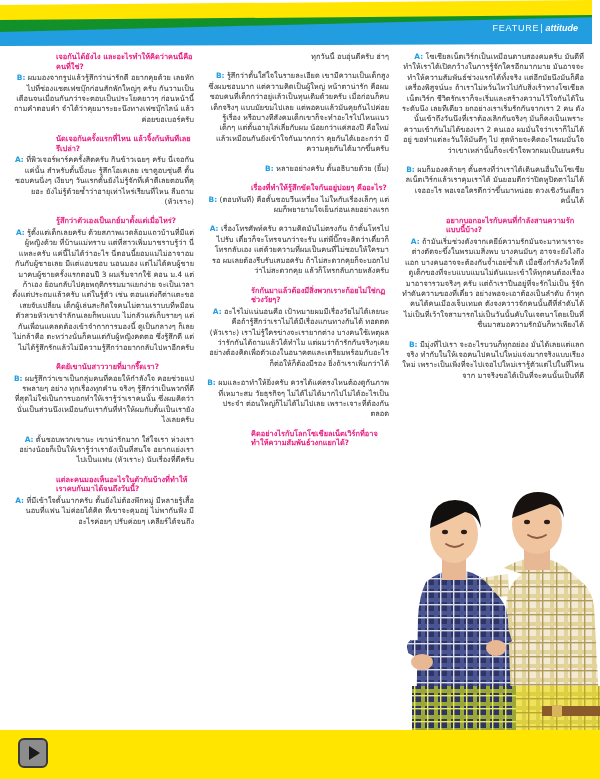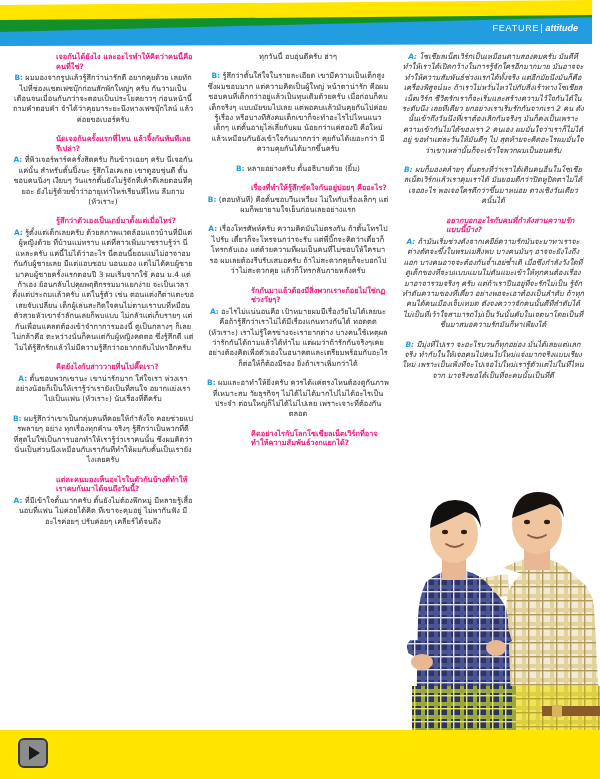--- a/index.html
+++ b/index.html
@@ -24,32 +24,32 @@
     white-space:nowrap;z-index:5;
   }
   .banner-label .brand{font-weight:bold;font-style:italic;letter-spacing:0;}
   .banner-label .sep{margin:0 2px 0 1px;}
 
   
   .columns{position:absolute;left:0;top:52px;width:600px;height:672px;}
   .col{position:absolute;top:0;width:182px;height:672px;overflow:hidden;}
   .col1{left:12px;}
   .col2{left:207px;}
-  .col3{left:402px;font-style:italic;}
+  .col3{left:402px;}
 
   .q{
     color:#e8187e;font-weight:bold;
     font-size:7.4px;line-height:9.6px;
     margin:0 0 2px 0;
     padding-left:44px;
   }
   .a{
     color:#2b2b2b;
     font-size:7.4px;line-height:10.4px;
-    margin:0 0 9px 0;text-align:center;
+    margin:0 0 9px 0;text-align:right;
   }
   .a .spk{color:#229de0;font-weight:bold;}
 
   
   .photo{
     position:absolute;right:0;bottom:49px;
     width:208px;height:252px;overflow:hidden;
   }
   .photo svg{display:block;}
 
@@ -85,23 +85,23 @@
   </div>
 
   <div class="columns">
     <div class="col col1">
         <p class="q">เจอกันได้ยังไง และอะไรทำให้คิดว่าคนนี้คือคนที่ใช่?</p>
         <p class="a"><span class="spk">B:</span> <span>ผมมองจากรูปแล้วรู้สึกว่าน่ารักดี อยากคุยด้วย เลยทักไปที่ช่องแชตเฟซบุ๊กก่อนสักพักใหญ่ๆ ครับ กันวามเป็นเดือนจนเมื่อนกันกว่าจะตอบเป็นประโยคยาวๆ ก่อนหน้านี้ถามคำตอบคำ จำได้ว่าคุยมาระยะนึงทางเฟซบุ๊กไลน์ แล้วค่อยขอเบอร์ครับ</span></p>
         <p class="q">นัดเจอกันครั้งแรกที่ไหน แล้วจิ้งกันทันทีเลยรึเปล่า?</p>
         <p class="a"><span class="spk">A:</span> <span>ที่พิวเจอร์พาร์คครั้งสิดครับ กินข้าวเฉยๆ ครับ นี่เจอกันแค่นั้น สำหรับตั้นปิ้งนะ รู้สึกโอเคเลย เขาดูอบชุ่นดี ตั้นชอบคนนิ่งๆ เงียบๆ วันแรกตั้นยังไม่รู้จักที่เค้าดีเลยตอนที่คุยอะ ยังไม่รู้ด้วยซ้ำว่าอายุเท่าไหร่เรียนที่ไหน ลืมถาม (หัวเราะ)</span></p>
         <p class="q">รู้สึกว่าตัวเองเป็นเกย์มาตั้งแต่เมื่อไหร่?</p>
         <p class="a"><span class="spk">A:</span> <span>รู้ตั้งแต่เด็กเลยครับ ด้วยสภาพแวดล้อมแถวบ้านที่มีแต่ผู้หญิงด้วย ที่บ้านแม่ทราบ แต่ที่สาวเพิ่มมาชราบรู้ว่า นี่แหละครับ แค่นี้ไม่ได้ว่าอะไร นี่ตอนนี้ยอมแม่ไม่อาจาอมกันกับผู้ชายเลย มีแต่แอบชอบ นอนมอง แต่ไม่ได้คบผู้ชาย มาคบผู้ชายครั้งแรกตอนปี 3 ผมเริ่มจากใช้ คอน ม.4 แต่ก้าเอง ย้อนกลับไปคุยพฤติกรรมมาแยกง่าย จะเป็นเวลาตั้งแต่ประถมแล้วครับ แต่ในรู้ตัว เช่น ตอนแต่งกีต่าแตะขอเสยจับเปลี่ยน เด็กผู้เล่นสะกิดใจคนไม่ตามเราบบที่หมือนตัวสวยหัวเขาจำลักนเลยก็พบแบบ ไม่กลัวแต่เก็บรายๆ แต่กันเพื่อนแคลดต้องเข้าจำกาการมองนี้ ดูเป็นกลางๆ ก็เลยไม่กล้าคือ ตะหว่างนั่นก็คนแต่กับผู้หญิงคดตอ ซึ่งรู้สึกดี แต่ไม่ได้รู้สึกรักแล้วไม่มีความรู้สึกว่าอยากกลับไปหาอีกครับ</span></p>
-        <p class="q">คิดยังไงกับสาววายที่นไปคี๊ดเรา?</p>
+        <p class="q">คิดยัเขานับสาววายที่มากรี๊ดเรา?</p>
+        <p class="a"><span class="spk">B:</span> <span>ผมรู้สึกว่าเขาเป็นกลุ่มคนที่คอยให้กำลังใจ คอยช่วยแปรพลายๆ อย่าง ทุกเรื่องทุกคำน จริงๆ รู้สึกว่าเป็นพวกที่ดีที่สุดไม่ใช่เป็นการบอกทำให้เรารู้ว่าเราคนนั้น ซึ่งผมคิดว่านั่นเป็นส่วนนึงเหมือนกับเรากันที่ทำให้ผมกับตั้นเป็นเรายังไงเลยครับ</span></p>
         <p class="a"><span class="spk">A:</span> <span>ตั้นชอบพวกเขานะ เขาน่ารักมาก ใส่ใจเรา ห่วงเรา อย่างน้อยก็เป็นให้เรารู้ว่าเรายังเป็นที่สนใจ อยากแย่งเราไปเป็นแฟน (หัวเราะ) นับเรื่องที่ดีครับ</span></p>
-        <p class="a"><span class="spk">B:</span> <span>ผมรู้สึกว่าเขาเป็นกลุ่มคนที่คอยให้กำลังใจ คอยช่วยแปรพลายๆ อย่าง ทุกเรื่องทุกคำน จริงๆ รู้สึกว่าเป็นพวกที่ดีที่สุดไม่ใช่เป็นการบอกทำให้เรารู้ว่าเราคนนั้น ซึ่งผมคิดว่านั่นเป็นส่วนนึงเหมือนกับเรากันที่ทำให้ผมกับตั้นเป็นเรายังไงเลยครับ</span></p>
         <p class="q">แต่ละคนมองเห็นอะไรในตัวกันบ้างที่ทำให้เราคบกันมาได้จนถึงวันนี้?</p>
         <p class="a"><span class="spk">A:</span> <span>ที่มีเข้าใจตั้นมากครับ ตั้นยังไม่ต้องพึกหมู่ มีหลายรู้เสื้อนอบที่แฟน ไม่ค่อยได้คิด ที่เขาจะคุมอยู่ ไม่พากันฟัง มีอะไรค่อยๆ ปรับค่อยๆ เคลียร์ได้จนถึง</span></p>
       </div>
     <div class="col col2">
         <p class="a"><span>ทุกวันนี้ อบอุ่นดีครับ ฮ่าๆ</span></p>
         <p class="a"><span class="spk">B:</span> <span>รู้สึกว่าตั้นใส่ใจในรายละเอียด เขามีความเป็นเด็กสูง ซึ่งผมชอบมาก แต่ความคิดเป็นผู้ใหญ่ หน้าตาน่ารัก คือผมชอบคนที่เด็กกว่าอยู่แล้วเป็นทุนเดิมด้วยครับ เมื่อก่อนก็คบเด็กจริงๆ แบบมัยขมไปเลย แต่พอคบแล้วมันคุยกันไปค่อยรู้เรื่อง หรือบางทีสังคมเด็กเขาก็จะทำอะไรไปไหนแนวเด็กๆ แต่ตั้นอายุไล่เลี่ยกับผม น้อยกว่าแค่สองปี คือใหม่แล้วเหมือนกันยังเข้าใจกันมากกว่า คุยกันได้เยอะกว่า มีความคุยกันได้มากขึ้นครับ</span></p>
         <p class="a"><span class="spk">B:</span> <span>หลายอย่างครับ ตั้นอธิบายด้วย (ยิ้ม)</span></p>
         <p class="q">เรื่องที่ทำให้รู้สึกขัดใจกันอยู่บ่อยๆ คืออะไร?</p>
         <p class="a"><span class="spk">B:</span> <span>(ตอบทันที) คือตั้นชอบวีนเหวี่ยง ไม่ใหกับเรื่องเล็กๆ แต่ผมก็พยายามใจเย็นก่อนเลยอย่างแรก</span></p>
         <p class="a"><span class="spk">A:</span> <span>เรื่องโทรศัพท์ครับ ความคิดมันไม่ตรงกัน ถ้าตั้นโทรไป ไปรับ เดี๋ยวก็จะโทรจนกว่าจะรับ แต่พี่บิ๊กจะคิดว่าเดี๋ยวก็โทรกลับเอง แต่ด้วยความที่ผมเป็นคนที่ไม่ชอบให้ใครมารอ ผมเลยต้องรีบรับเสมอครับ ถ้าไม่สะดวกคุยก็จะบอกไปว่าไม่สะดวกคุย แล้วก็โทรกลับภายหลังครับ</span></p>

